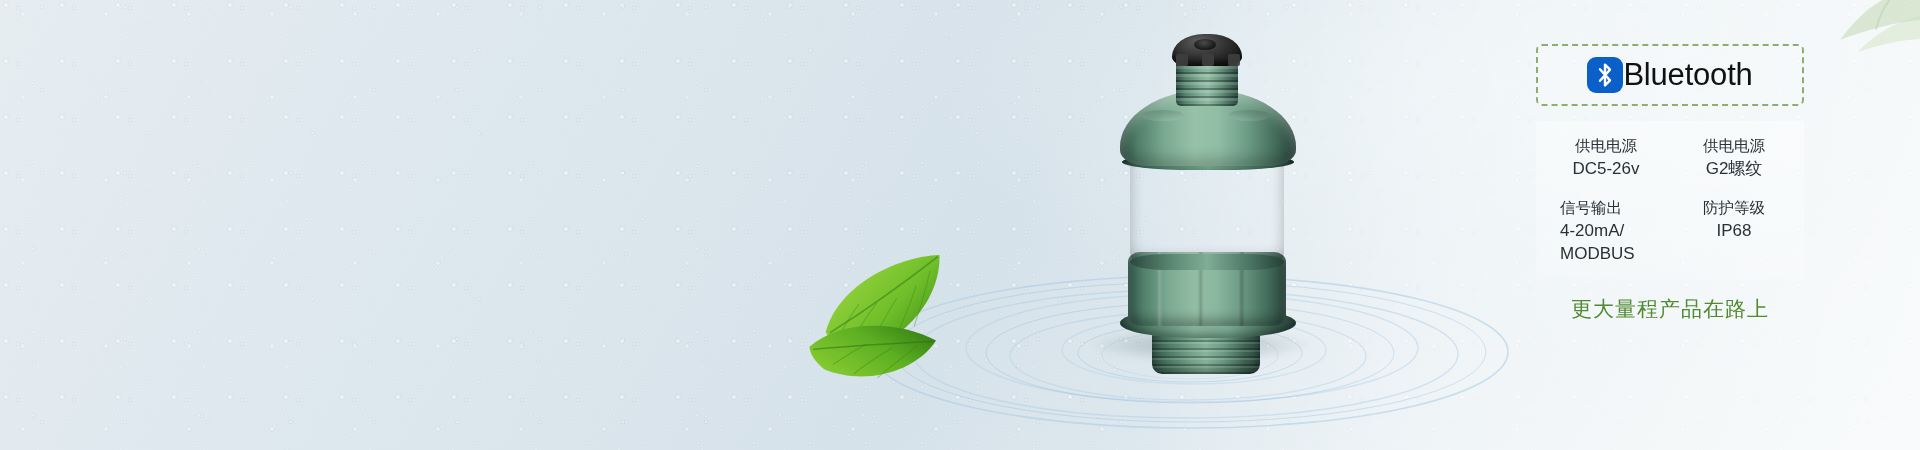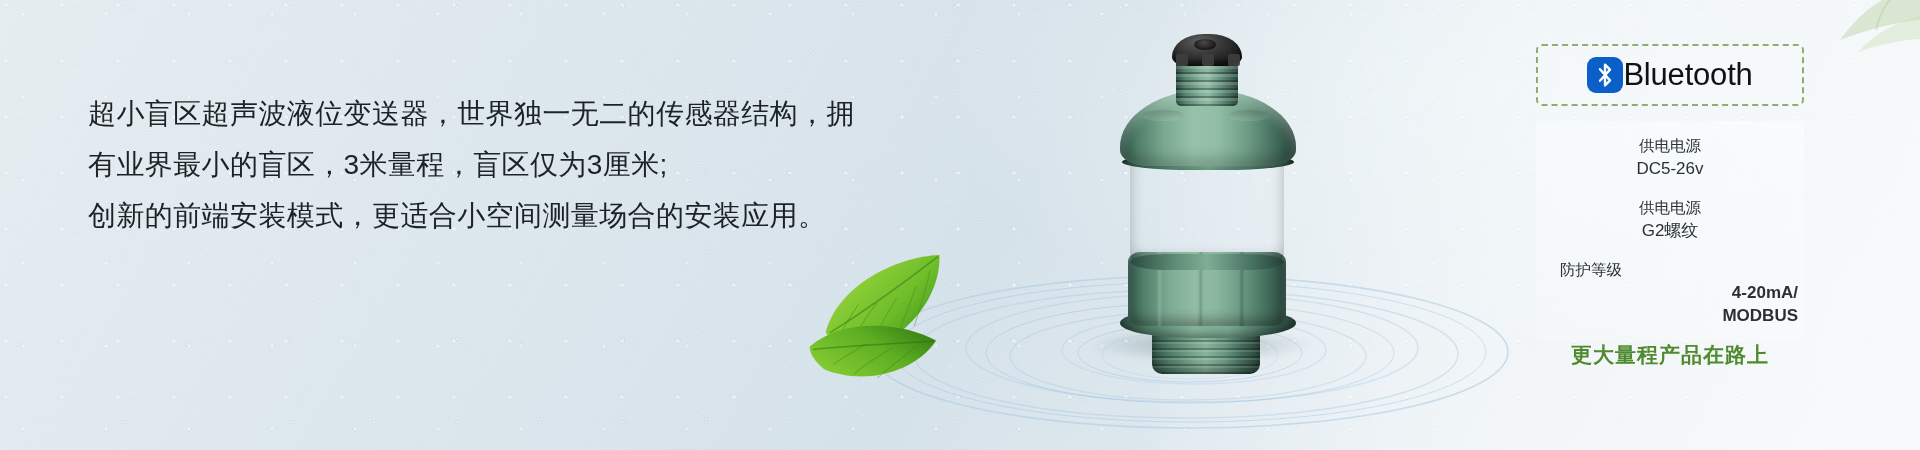--- a/index.html
+++ b/index.html
@@ -194,57 +194,53 @@
     display:flex; align-items:center; justify-content:center; flex:none;
   }
   .bt-word{ font-size:31px; color:#111; letter-spacing:-.2px; }
 
   .spec-card{
     margin-top:15px;
     background:linear-gradient(to bottom, rgba(255,255,255,.42), rgba(255,255,255,.18));
     padding:13px 6px 14px;
   }
   .spec-grid{
-    display:grid; grid-template-columns:1fr;
+    display:grid; grid-template-columns:1fr 1fr;
     row-gap:16px;
     text-align:center;
     color:#2a3136;
   }
   .spec-cell .k{ font-size:15.5px; line-height:23px; }
   .spec-cell .v{ font-size:17px; line-height:23px; }
   .spec-cell.sig { text-align:left; padding-left:18px; }
-  .spec-cell.sig .v{ text-align:right;font-weight:bold; }
+  .spec-cell.sig .v{ text-align:left; }
 
   .tagline{
-    font-size:21px; font-weight:bold;
+    margin-top:16px;
+    font-size:21px; font-weight:normal;
     color:#4f8a2f;
     text-align:center;
     letter-spacing:1px;
   }
 </style>
 </head>
 <body>
 
 <div class="banner">
 
   <div class="droplets"></div>
   <div class="droplets b2"></div>
   <div class="veil"></div>
 
   <svg class="corner-leaf" viewBox="0 0 230 120">
     <path d="M230 0 C196 6 170 26 150 54 C176 44 206 36 230 34 Z" fill="#8fb86e" opacity=".5"></path>
     <path d="M230 30 C206 36 184 48 168 66 C190 58 212 54 230 53 Z" fill="#a9cd8c" opacity=".45"></path>
     <path d="M214 0 C200 10 190 26 186 44" stroke="#6f9c52" stroke-width="2" fill="none" opacity=".35"></path>
   </svg>
 
-  <div class="copy">
-    <p>超小盲区超声波液位变送器，世界独一无二的传感器结构，拥</p>
-    <p>有业界最小的盲区，3米量程，盲区仅为3厘米;</p>
-    <p>创新的前端安装模式，更适合小空间测量场合的安装应用。</p>
-  </div>
 
   <div class="product">
 
     <svg class="ripples" viewBox="0 0 660 190">
       <g fill="none" stroke="#a9cbe4" opacity=".55">
         <ellipse cx="330" cy="96" rx="318" ry="76" stroke-width="1.6"></ellipse>
         <ellipse cx="326" cy="98" rx="272" ry="64" stroke-width="1.4" opacity=".8"></ellipse>
         <ellipse cx="332" cy="92" rx="226" ry="54" stroke-width="1.5" opacity=".7"></ellipse>
         <ellipse cx="328" cy="100" rx="178" ry="44" stroke-width="1.3" opacity=".75"></ellipse>
         <ellipse cx="334" cy="94" rx="132" ry="34" stroke-width="1.4" opacity=".6"></ellipse>
@@ -324,23 +320,27 @@
       <div class="spec-grid">
         <div class="spec-cell">
           <div class="k">供电电源</div>
           <div class="v">DC5-26v</div>
         </div>
         <div class="spec-cell">
           <div class="k">供电电源</div>
           <div class="v">G2螺纹</div>
         </div>
         <div class="spec-cell sig">
-          <div class="k">防护等级</div>
+          <div class="k">信号输出</div>
           <div class="v">4-20mA/</div>
           <div class="v">MODBUS</div>
         </div>
+        <div class="spec-cell">
+          <div class="k">防护等级</div>
+          <div class="v">IP68</div>
+        </div>
       </div>
     </div>
 
     <div class="tagline">更大量程产品在路上</div>
   </div>
 
 </div>
 
 </body></html>

